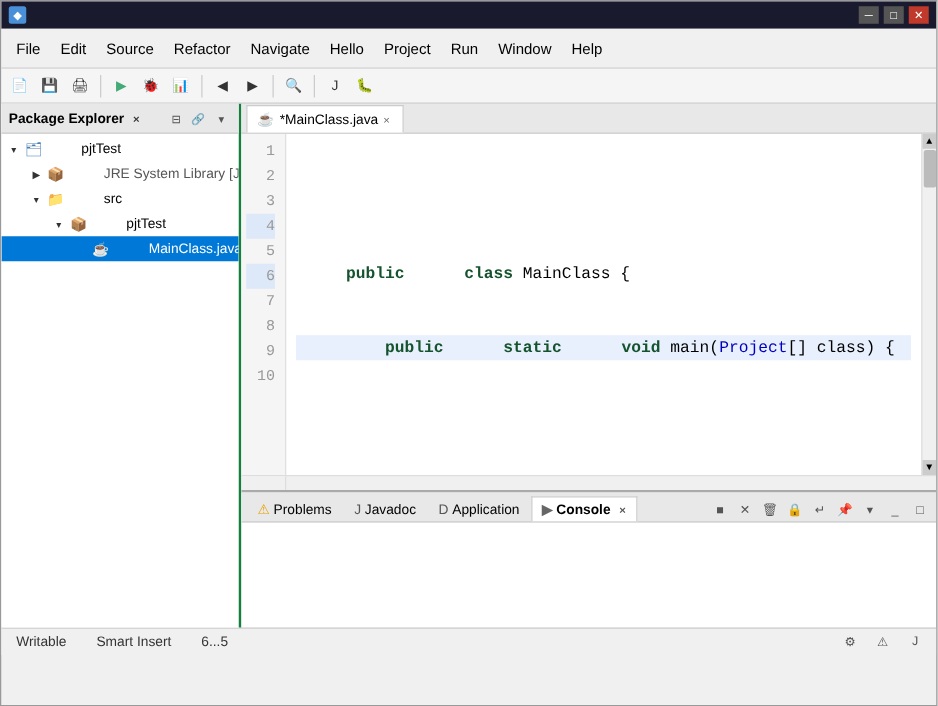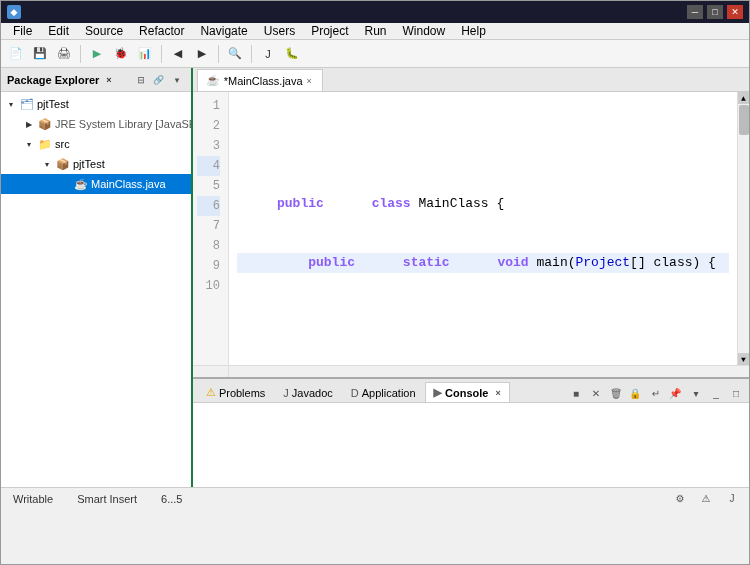--- a/index.html
+++ b/index.html
@@ -54,21 +54,21 @@
       display: flex;
       align-items: center;
       justify-content: center;
     }
     .tb-btn.close { background: #c0392b; }
 
     
     .menu-bar {
       background: #f0f0f0;
       border-bottom: 1px solid #ccc;
-      height: 17px;
+      height: 32px;
       display: flex;
       align-items: center;
       padding: 0 4px;
     }
     .menu-item {
       padding: 2px 8px;
       font-size: 12px;
       cursor: pointer;
       color: #000;
     }
@@ -180,21 +180,21 @@
       color: #333;
     }
     .tree-icon {
       width: 16px;
       min-width: 16px;
       display: flex;
       align-items: center;
       justify-content: center;
       font-size: 11px;
     }
-    .tree-label { padding-left: 2px; }
+    .tree-label { padding-left: 2px; margin-left: 28px; }
 
     .folder-icon { color: #e8c84a; }
     .package-icon { color: #8b6914; }
     .java-icon { color: #c74d08; }
     .project-icon { color: #4a7fb5; }
     .jre-icon { color: #7a7a7a; }
     .editor-tabs {
       background: #e8e8e8;
       border-bottom: 1px solid #ccc;
       height: 24px;
@@ -253,21 +253,21 @@
     .code-line {
       height: 20px;
       display: flex;
       align-items: center;
       font-family: 'Consolas', 'Courier New', monospace;
       font-size: 13px;
     }
     .code-line.highlighted { background: #e8f0fe; }
 
     
-    .kw { color: #8b5cf6; font-weight: bold; padding-left: 40px; }
+    .kw { color: #14532d; font-weight: bold; padding-left: 40px; }
     .kw2 { color: #0000c0; font-weight: bold; }
     .type { color: #0000c0; }
 
     
     .bottom-panel {
       height: 110px;
       border-top: 2px solid #aaa;
       background: #fff;
       display: flex;
       flex-direction: column;
@@ -396,21 +396,21 @@
     <button class="tb-btn close">✕</button>
   </div>
 </div>
 
 <div class="menu-bar">
   <span class="menu-item">File</span>
   <span class="menu-item">Edit</span>
   <span class="menu-item">Source</span>
   <span class="menu-item">Refactor</span>
   <span class="menu-item">Navigate</span>
-  <span class="menu-item">Users</span>
+  <span class="menu-item">Hello</span>
   <span class="menu-item">Project</span>
   <span class="menu-item">Run</span>
   <span class="menu-item">Window</span>
   <span class="menu-item">Help</span>
 </div>
 
 <div class="toolbar">
   <button class="toolbar-btn" title="New">📄</button>
   <button class="toolbar-btn" title="Save">💾</button>
   <button class="toolbar-btn" title="Print">🖨</button>

